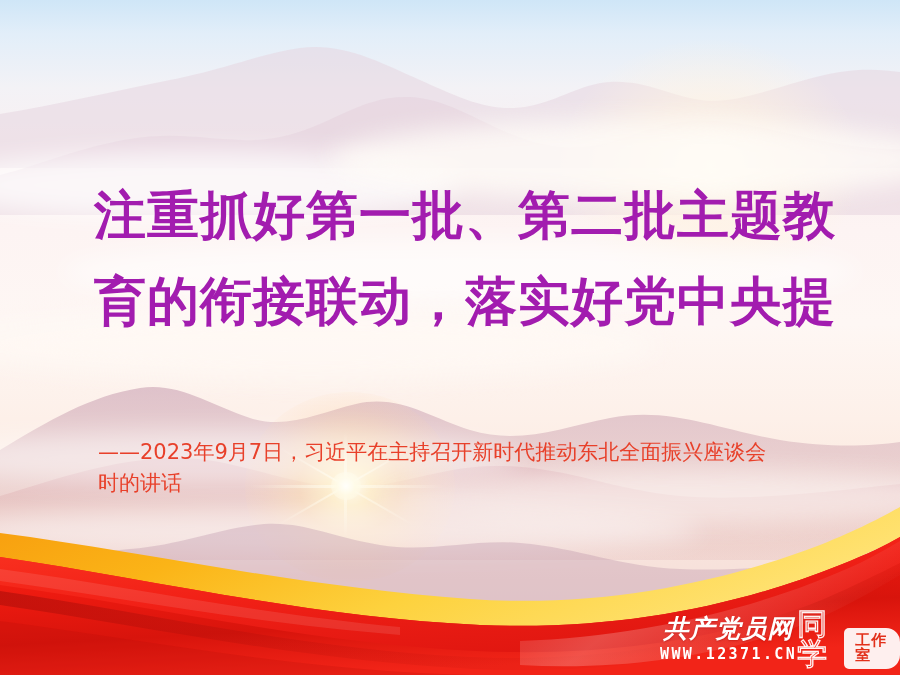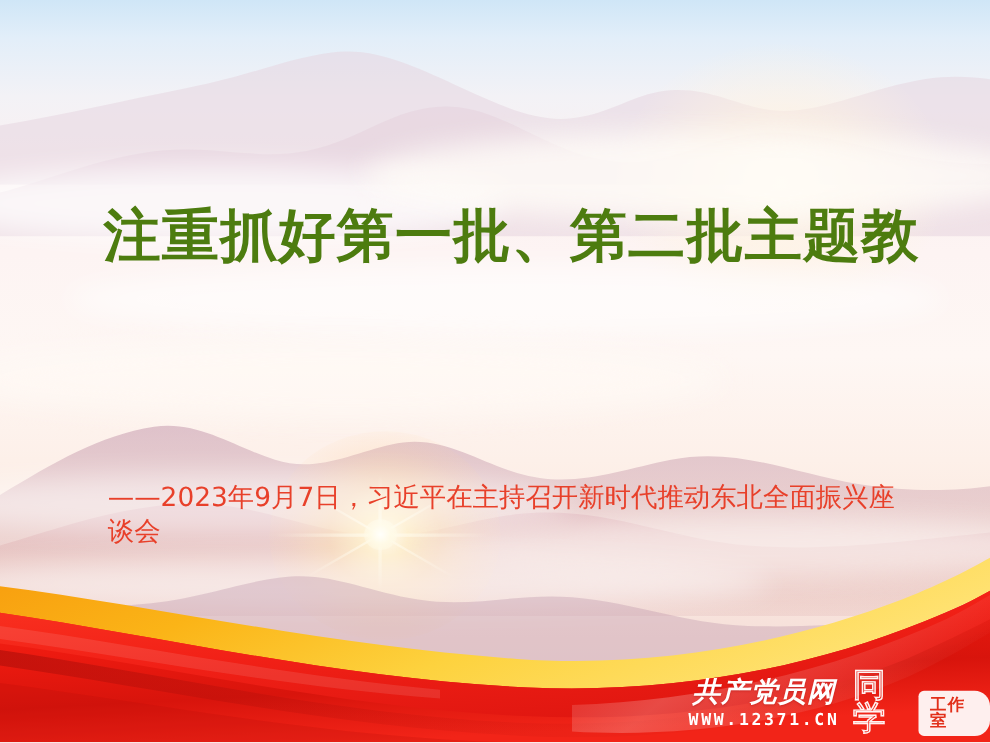--- a/index.html
+++ b/index.html
@@ -54,48 +54,48 @@
     background:linear-gradient(180deg,rgba(255,246,214,0),rgba(255,250,232,.8),rgba(255,246,214,0));}
   .ray-d1{left:268px;top:485px;width:155px;height:2px;transform:rotate(30deg);transform-origin:center;}
   .ray-d2{left:268px;top:485px;width:155px;height:2px;transform:rotate(-30deg);transform-origin:center;}
 
   
   .cloud{position:absolute;border-radius:50%;filter:blur(12px);pointer-events:none;}
 
   
   .headline{
     position:absolute;left:94px;top:172px;width:740px;
-    color:#4d7c0f;
+    color:#a21caf;
     font-family:"DejaVu Sans","Liberation Sans",sans-serif;
     font-weight:700;
     font-size:52px;
     line-height:86px;
     letter-spacing:1px;
     white-space:nowrap;
   }
   .headline div{height:86px;}
 
   
   .attrib{
     position:absolute;left:98px;top:437px;width:730px;
     color:#e8402a;
     font-family:"DejaVu Sans","Liberation Sans",sans-serif;
-    font-size:24px;
+    font-size:21px;
     line-height:31px;
     font-weight:400;
   }
 
   
   .ribbon{position:absolute;left:0;bottom:0;width:900px;height:170px;}
   .ribbon svg{display:block;width:900px;height:170px;}
 
   
   .logo{
-    position:absolute;left:626px;top:612px;
-    display:flex;align-items:center;gap:12px;
+    position:absolute;left:660px;top:612px;
+    display:flex;align-items:center;
     height:54px;
   }
   .logo-left{display:flex;flex-direction:column;align-items:center;justify-content:center;}
   .logo-brand{
     color:#ffffff;
     font-family:"DejaVu Serif","Liberation Serif",serif;
     font-weight:700;
     font-size:25px;
     letter-spacing:1px;
     line-height:1;
@@ -190,24 +190,26 @@
   <div class="cloud" style="left:-60px;top:505px;width:760px;height:50px;background:rgba(255,255,255,.52);"></div>
 
   <div class="mtn" style="top:495px;">
     <svg viewBox="0 0 900 110" preserveAspectRatio="none" aria-hidden="true">
       <path d="M0,74 C40,66 80,58 130,54 C180,50 210,36 255,30 C300,24 330,42 380,50 C430,58 470,44 520,48 C580,53 620,72 680,74 C750,77 830,66 900,62 L900,110 L0,110 Z" fill="#b98fa6" opacity="0.34"></path>
     </svg>
   </div>
 
   <div class="headline">
     <div>注重抓好第一批、第二批主题教</div>
+    <div>育的衔接联动，落实好党中央提</div>
   </div>
 
   <div class="attrib">
     <div>——2023年9月7日，习近平在主持召开新时代推动东北全面振兴座谈会</div>
+    <div>时的讲话</div>
   </div>
 
   <div class="ribbon">
     <svg viewBox="0 0 900 170" preserveAspectRatio="none" aria-hidden="true">
       <defs>
         <linearGradient id="goldL" x1="0" y1="0" x2="1" y2="0.3">
           <stop offset="0%" stop-color="#F79C0E"></stop>
           <stop offset="30%" stop-color="#FBB417"></stop>
           <stop offset="62%" stop-color="#FDD23E"></stop>
           <stop offset="100%" stop-color="#FFE272"></stop>

